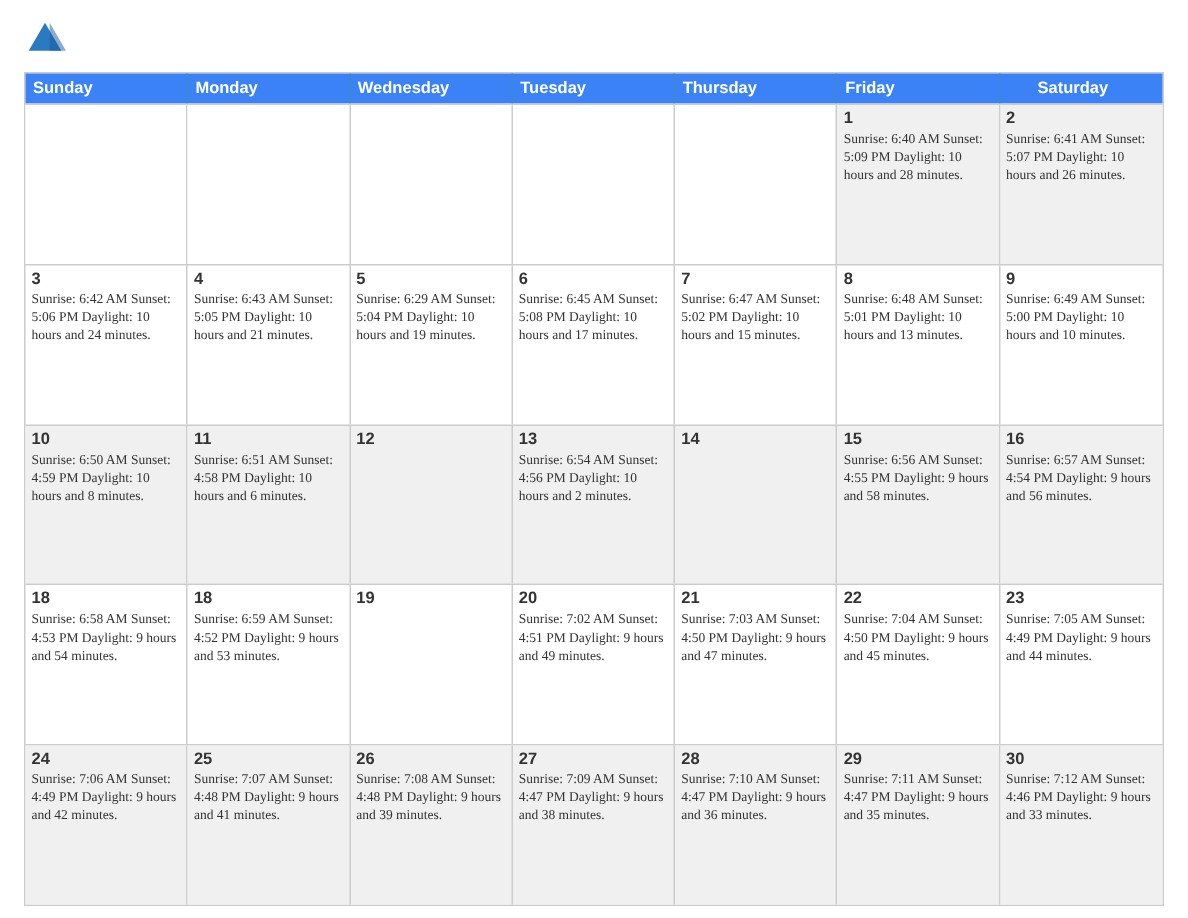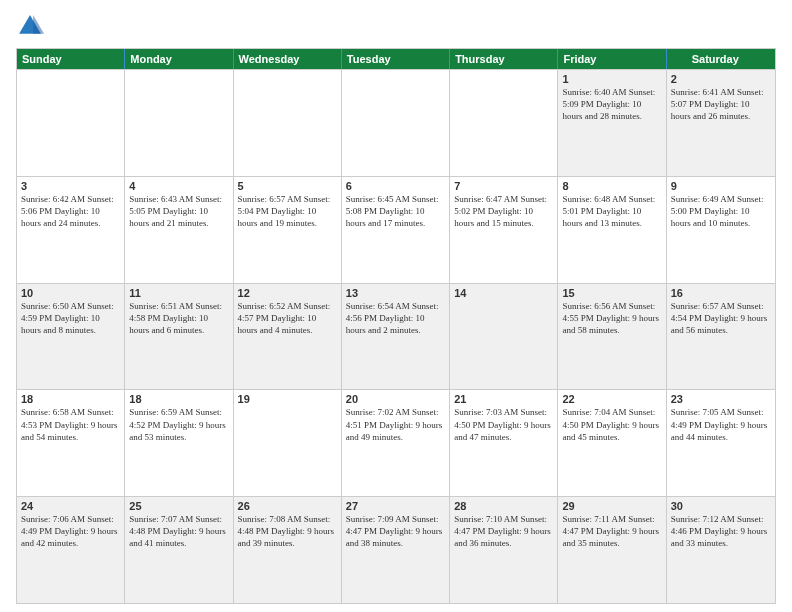--- a/index.html
+++ b/index.html
@@ -54,21 +54,21 @@
     }
     .calendar {
       flex: 1;
       display: flex;
       flex-direction: column;
       border: 1px solid #ccc;
     }
     .cal-header {
       display: grid;
       grid-template-columns: repeat(7, 1fr);
-      background: #15803d;
+      background: #3b82f6;
     }
     .cal-header-cell {
       color: #fff;
       font-size: 11px;
       font-weight: bold;
       padding: 4px 5px;
       border-right: 1px solid #3a8acf;
       text-align: left;
     }
     .cal-header-cell:last-child { border-right: none; margin-left: 20px; }
@@ -166,21 +166,21 @@
 Daylight: 10 hours and 24 minutes.</div>
           </div>
           <div class="cal-cell">
             <span class="day-num">4</span>
             <div class="cell-text">Sunrise: 6:43 AM
 Sunset: 5:05 PM
 Daylight: 10 hours and 21 minutes.</div>
           </div>
           <div class="cal-cell">
             <span class="day-num">5</span>
-            <div class="cell-text">Sunrise: 6:57 AM
+            <div class="cell-text">Sunrise: 6:29 AM
 Sunset: 5:04 PM
 Daylight: 10 hours and 19 minutes.</div>
           </div>
           <div class="cal-cell">
             <span class="day-num">6</span>
             <div class="cell-text">Sunrise: 6:45 AM
 Sunset: 5:08 PM
 Daylight: 10 hours and 17 minutes.</div>
           </div>
           <div class="cal-cell">
@@ -210,23 +210,20 @@
 Daylight: 10 hours and 8 minutes.</div>
           </div>
           <div class="cal-cell shaded">
             <span class="day-num">11</span>
             <div class="cell-text">Sunrise: 6:51 AM
 Sunset: 4:58 PM
 Daylight: 10 hours and 6 minutes.</div>
           </div>
           <div class="cal-cell shaded">
             <span class="day-num">12</span>
-            <div class="cell-text">Sunrise: 6:52 AM
-Sunset: 4:57 PM
-Daylight: 10 hours and 4 minutes.</div>
           </div>
           <div class="cal-cell shaded">
             <span class="day-num">13</span>
             <div class="cell-text">Sunrise: 6:54 AM
 Sunset: 4:56 PM
 Daylight: 10 hours and 2 minutes.</div>
           </div>
           <div class="cal-cell shaded">
             <span class="day-num">14</span>
           </div>

